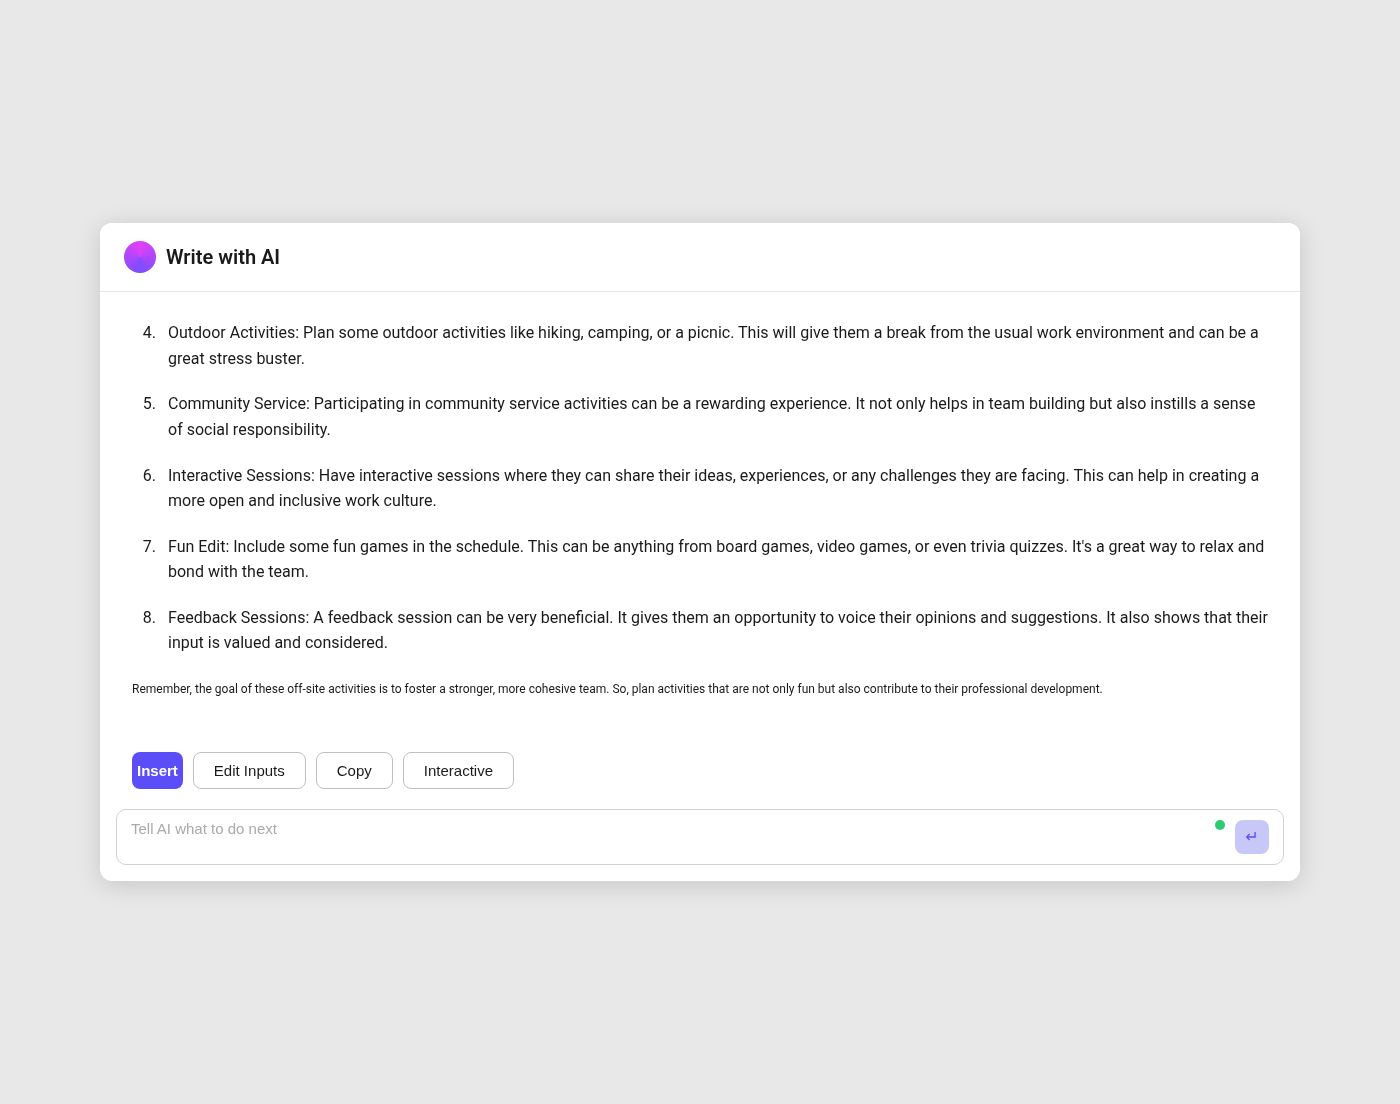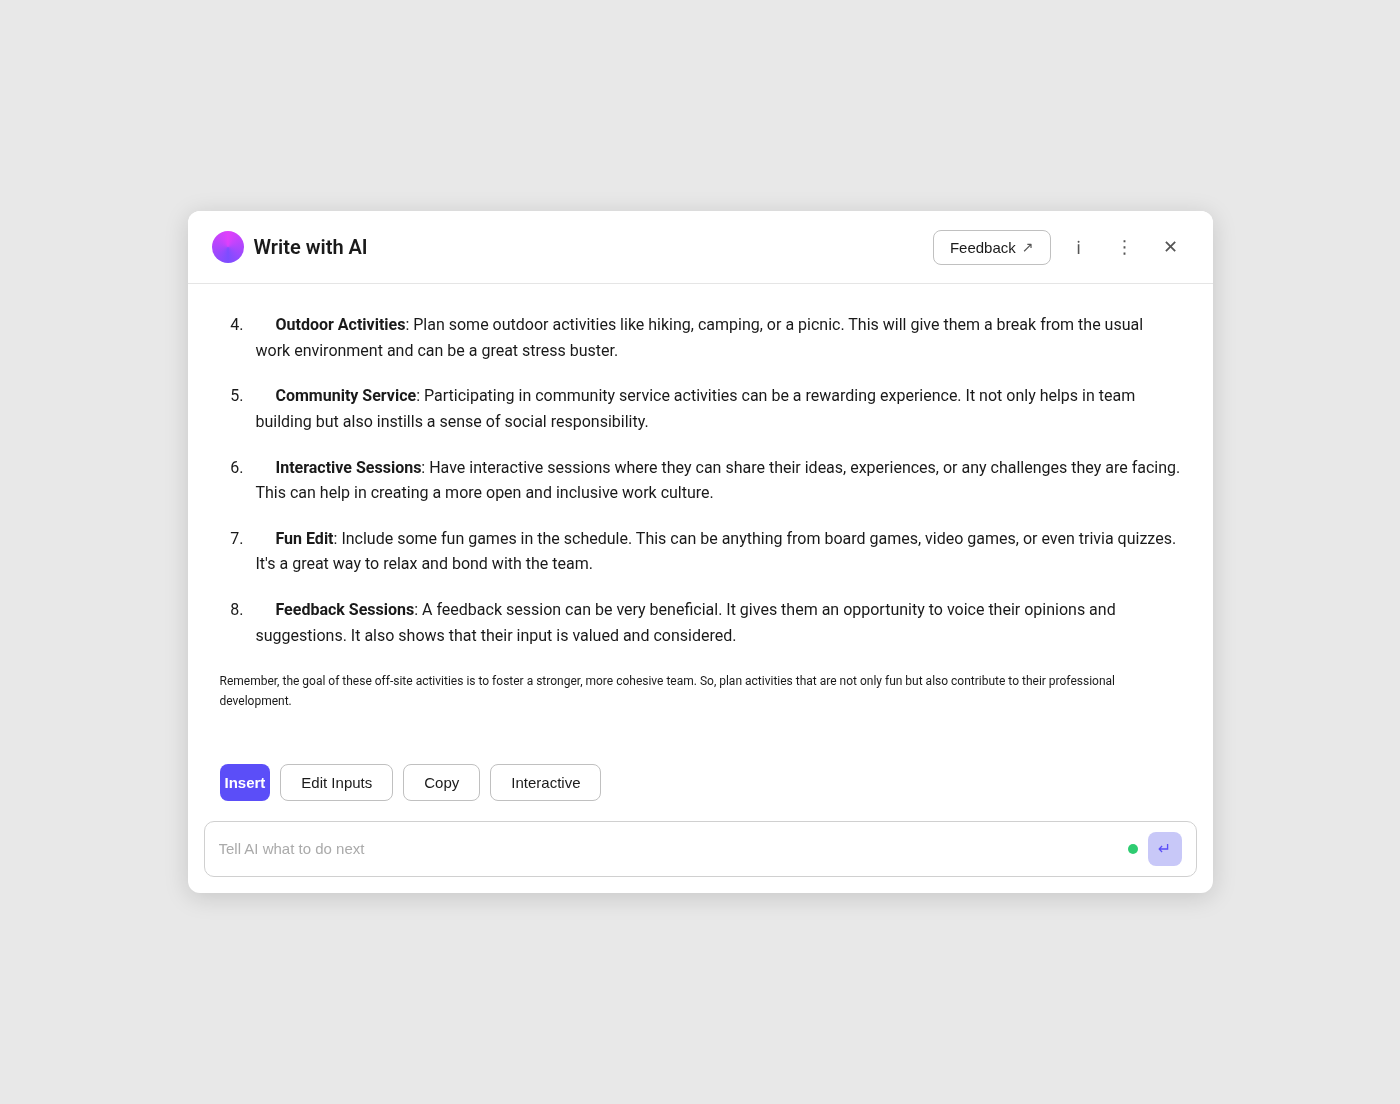--- a/index.html
+++ b/index.html
@@ -11,21 +11,21 @@
     body {
       background: #e8e8e8;
       display: flex;
       justify-content: center;
       align-items: center;
       min-height: 100vh;
       font-family: -apple-system, BlinkMacSystemFont, 'Segoe UI', Roboto, sans-serif;
     }
 
     .panel-wrapper {
-      width: 1025px;
+      width: 1200px;
       background: #ffffff;
       border-radius: 12px;
       box-shadow: 0 4px 24px rgba(0,0,0,0.15);
       overflow: hidden;
       display: flex;
       flex-direction: column;
       position: relative;
     }
 
     
@@ -133,22 +133,21 @@
       flex-shrink: 0;
       min-width: 24px;
       text-align: right;
     }
 
     .list-content {
       flex: 1;
     }
 
     .list-content strong {
-      font-weight: 700;
-      margin-left: 20px;
+      font-weight: 400;
     }
 
     .closing-text {
       font-size: 12px;
       line-height: 1.65;
       color: #1a1a1a;
       margin-bottom: 28px;
     }
 
     
@@ -181,21 +180,21 @@
       font-weight: 400;
       cursor: pointer;
     }
 
     
     .input-bar {
       margin: 0 16px 16px 16px;
       border: 1.5px solid #d0d0d0;
       border-radius: 10px;
       display: flex;
-      align-items: center;
+      align-items: flex-start;
       padding: 10px 14px;
       background: #ffffff;
       flex-shrink: 0;
     }
 
     .input-field {
       flex: 1;
       border: none;
       outline: none;
       font-size: 15px;
@@ -239,35 +238,20 @@
 </head>
 <body>
 
 <div class="panel-wrapper">
 
   <div class="header">
     <div class="header-left">
       <div class="logo-icon"></div>
       <span class="header-title">Write with AI</span>
     </div>
-    <div class="header-right">
-      <button class="feedback-btn">
-        <span>Feedback</span>
-        <span class="ext-icon">↗</span>
-      </button>
-      <button class="icon-btn">
-        <span>ℹ</span>
-      </button>
-      <button class="icon-btn">
-        <span>⋮</span>
-      </button>
-      <button class="icon-btn">
-        <span>✕</span>
-      </button>
-    </div>
   </div>
 
   <div class="content">
     <ol class="list-container">
 
       <li class="list-item">
         <span class="list-number">4.</span>
         <span class="list-content">
           <strong>Outdoor Activities</strong><span>: Plan some outdoor activities like hiking, camping, or a picnic. This will give them a break from the usual work environment and can be a great stress buster.</span>
         </span>

